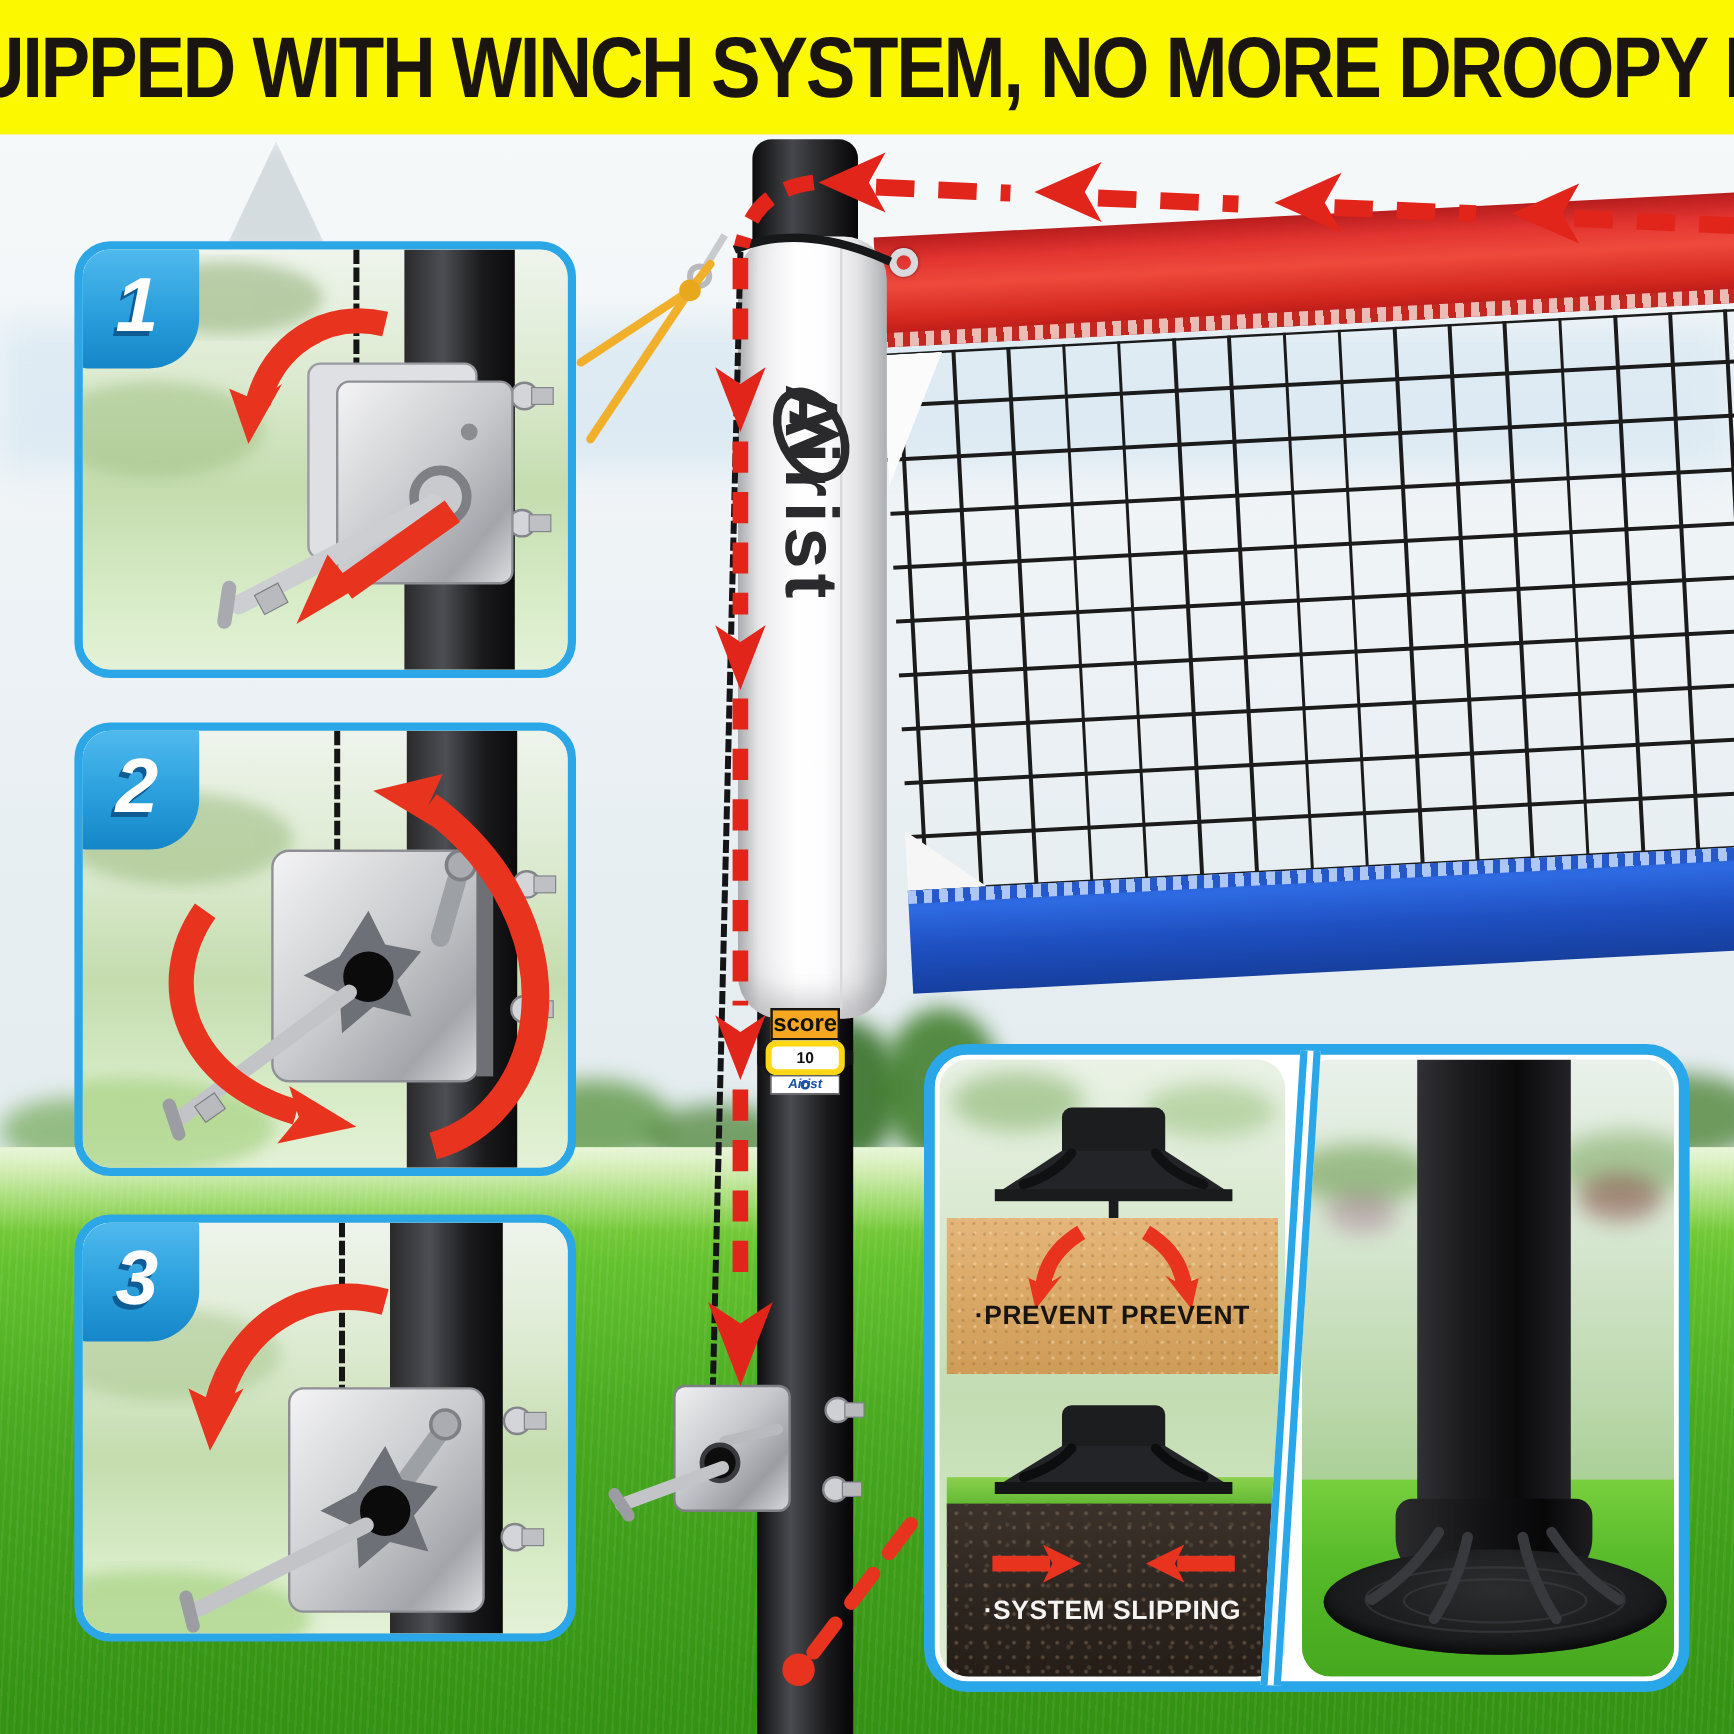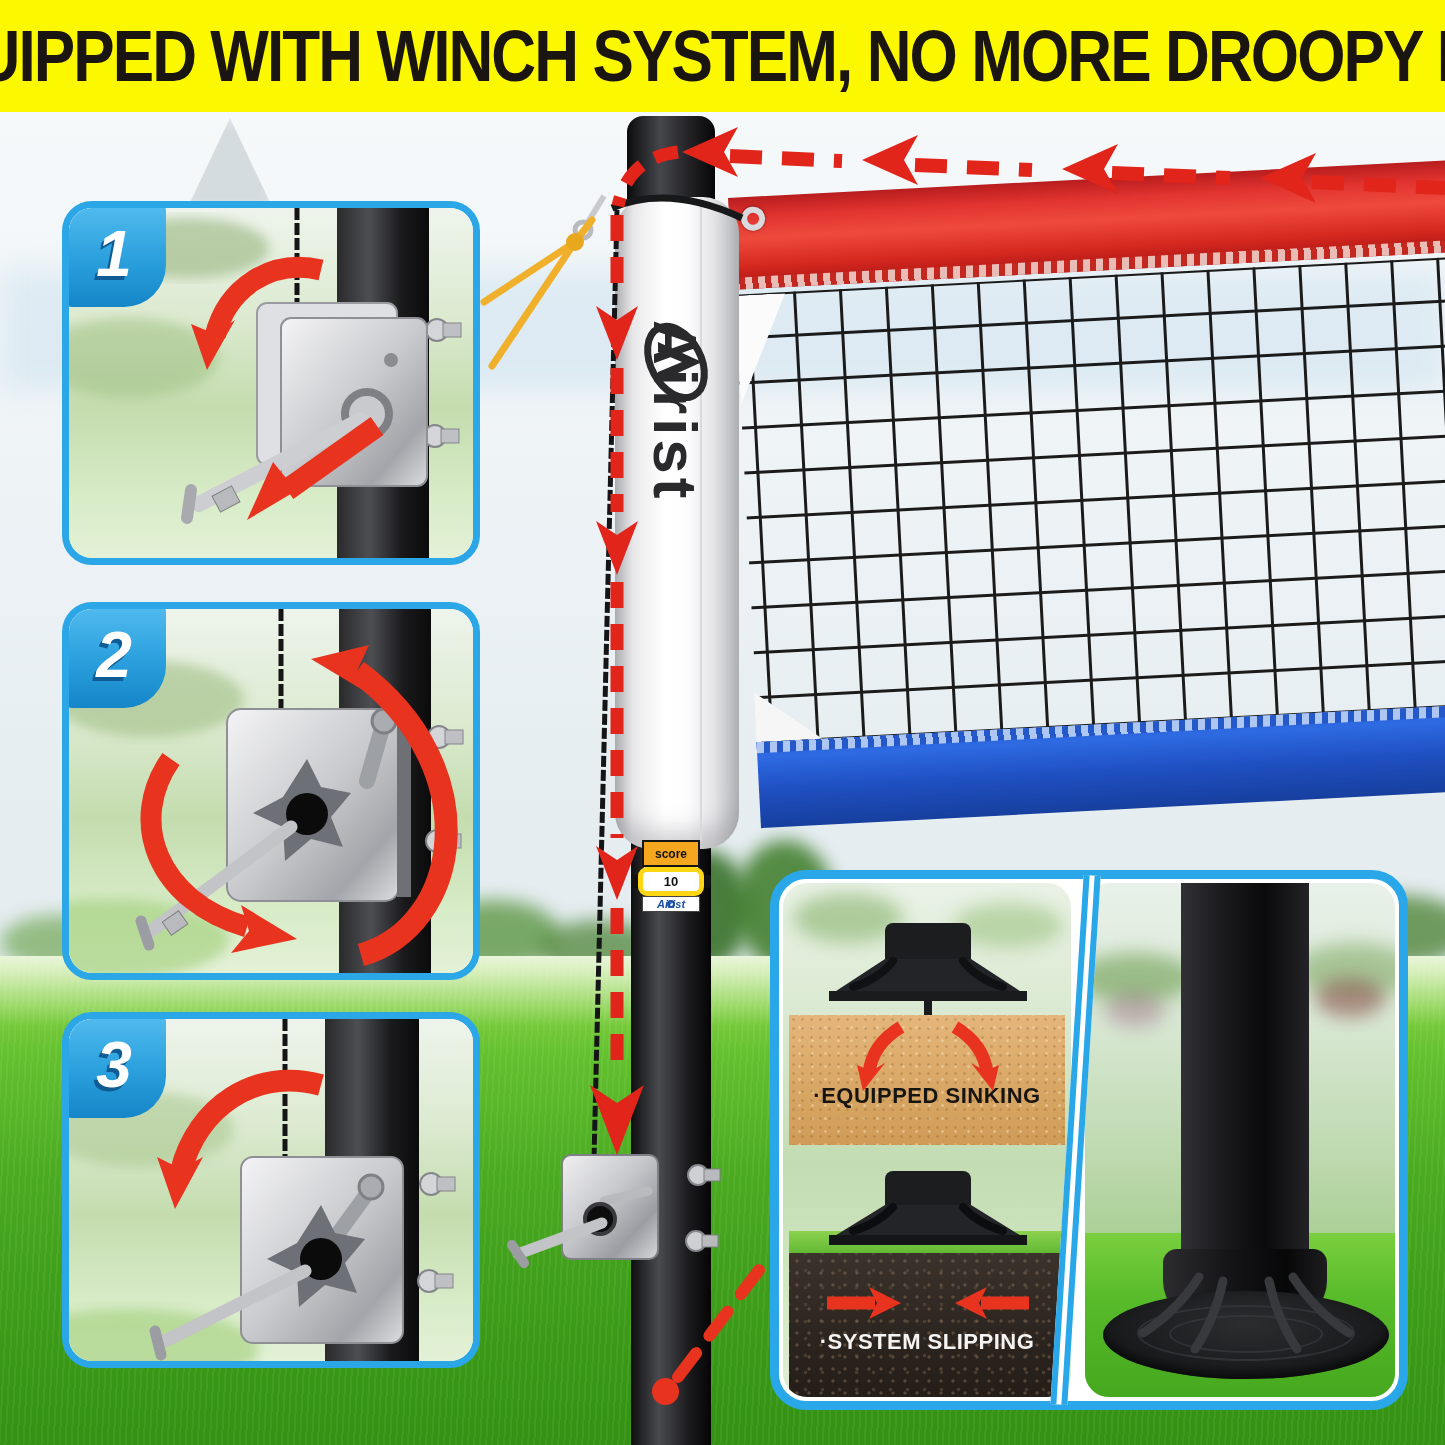--- a/index.html
+++ b/index.html
@@ -60,21 +60,21 @@
       box-shadow:inset 0 -18px 22px rgba(120,120,125,.35);}
   .padding-seam{left:700px;top:205px;width:2px;height:636px;background:#d9d9dc;z-index:13;}
   .logo-rot{left:496px;top:438px;width:360px;height:112px;transform:rotate(90deg);z-index:14;
       display:flex;align-items:center;justify-content:flex-start;gap:14px;padding-left:6px;}
   .logo-rot svg{position:static;}
   .logo-text{position:static;font-size:62px;font-weight:800;color:#2a2a2d;letter-spacing:4px;}
 
   
   .score{left:642px;top:840px;width:58px;z-index:15;}
   .score-header{position:relative;width:58px;height:27px;background:#f5a81f;border:2px solid #151515;
-      display:flex;align-items:center;justify-content:center;font-size:12px;font-weight:800;color:#111;}
+      display:flex;align-items:center;justify-content:center;font-size:20px;font-weight:800;color:#111;}
   .score-rows{position:relative;width:58px;border-left:2px solid #222;border-right:2px solid #222;}
   .score-row{position:relative;width:100%;height:11.2px;display:flex;align-items:center;justify-content:center;
       font-size:9.5px;font-weight:700;border-bottom:1px solid #26262a;padding-left:6px;}
   .score-row.blue{background:linear-gradient(180deg,#2e6fd0,#1a4fae);color:#fff;}
   .score-row.white{background:#fafafa;color:#111;}
   .score-row:before{content:"";position:absolute;left:1px;top:2px;bottom:2px;width:5px;background:#c9c9cc;border-radius:1px;}
   .score-slider{position:relative;width:58px;height:29px;}
   .slider-ring{left:-4px;top:0;width:66px;height:29px;border:5px solid #ffd613;border-radius:9px;
       background:#fff;display:flex;align-items:center;justify-content:center;
       font-size:13px;font-weight:800;color:#111;box-shadow:0 1px 2px rgba(0,0,0,.4);}
@@ -439,21 +439,21 @@
           <path d="M 140 40 Q 154 58 180 66" fill="none" stroke="#101113" stroke-width="8" stroke-linecap="round"></path>
           <rect x="101" y="78" width="8" height="22" fill="#1a1b1d"></rect>
         </svg>
         <div class="sandbox"></div>
         <svg style="left:40px;top:138px;z-index:5;" width="210" height="70" viewBox="0 0 210 70">
           <path d="M 78 6 C 58 18 48 34 46 52" fill="none" stroke="#e8341f" stroke-width="13"></path>
           <polygon points="40,70 34,44 48,50 62,42" fill="#e8341f"></polygon>
           <path d="M 132 6 C 152 18 162 34 164 52" fill="none" stroke="#e8341f" stroke-width="13"></path>
           <polygon points="170,70 148,42 162,50 176,44" fill="#e8341f"></polygon>
         </svg>
-        <div class="g-label dark" style="left:6px;top:200px;">·EQUIPPED SINKING</div>
+        <div class="g-label dark" style="left:6px;top:200px;">·PREVENT PREVENT</div>
 
         <div class="grassband"></div>
         <div class="soilbox"></div>
         <svg style="left:40px;top:288px;z-index:5;" width="210" height="90" viewBox="0 0 210 90">
           <rect x="62" y="0" width="86" height="52" rx="8" fill="#1c1d1f"></rect>
           <path d="M 10 66 L 62 34 L 148 34 L 200 66 Z" fill="#232427"></path>
           <rect x="6" y="64" width="198" height="10" fill="#141517"></rect>
           <path d="M 70 36 Q 56 52 30 60" fill="none" stroke="#0c0d0e" stroke-width="8" stroke-linecap="round"></path>
           <path d="M 140 36 Q 154 52 180 60" fill="none" stroke="#0c0d0e" stroke-width="8" stroke-linecap="round"></path>
         </svg>

